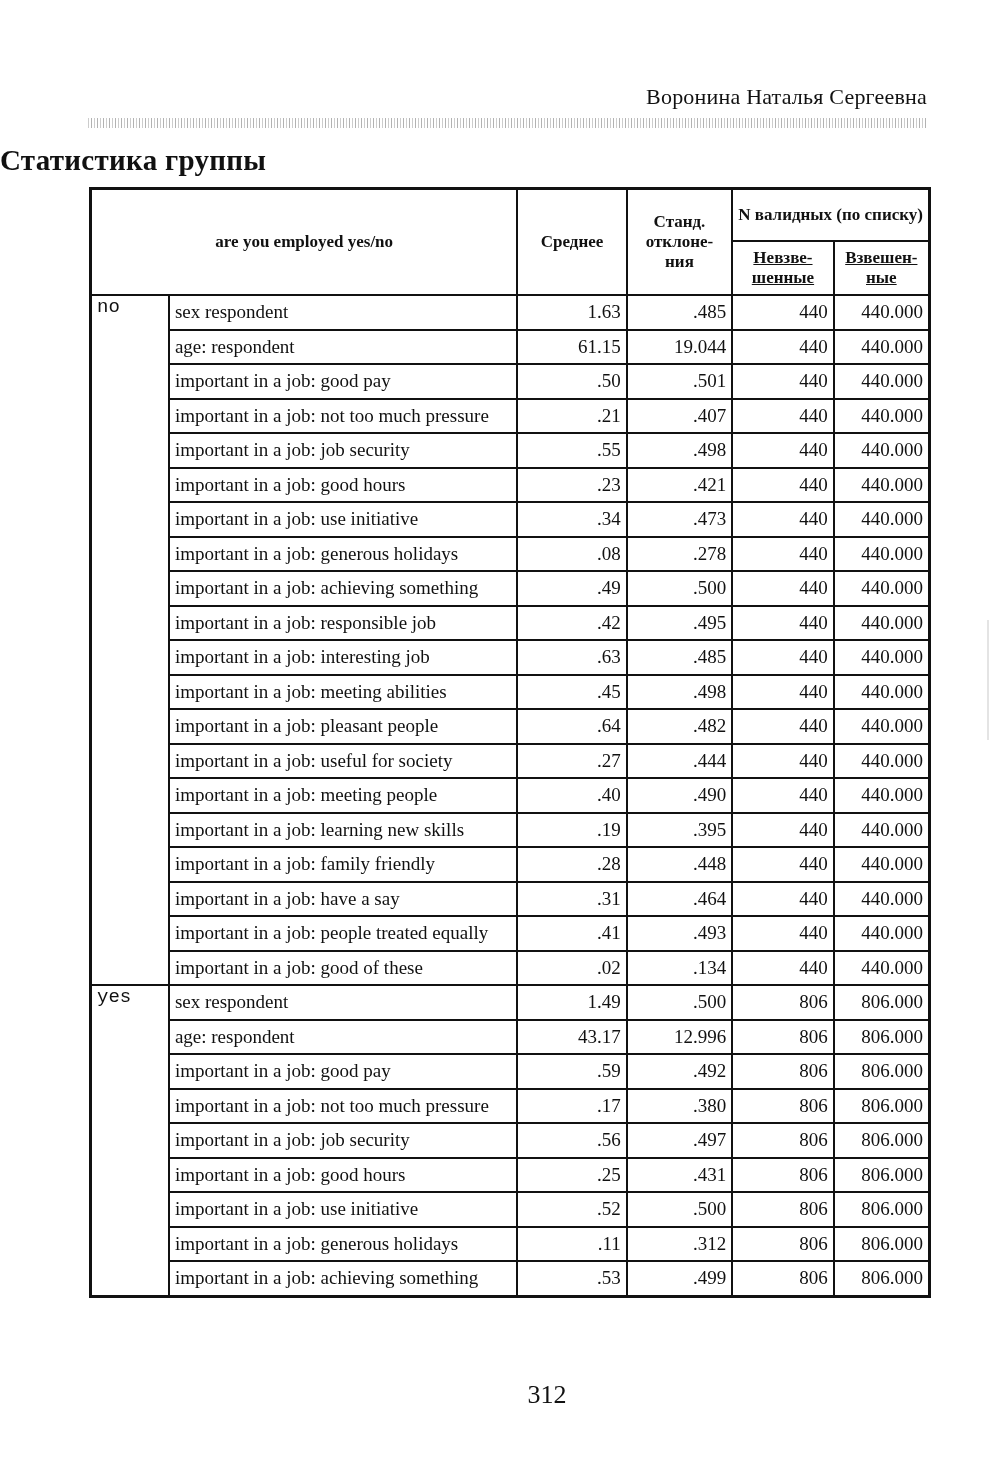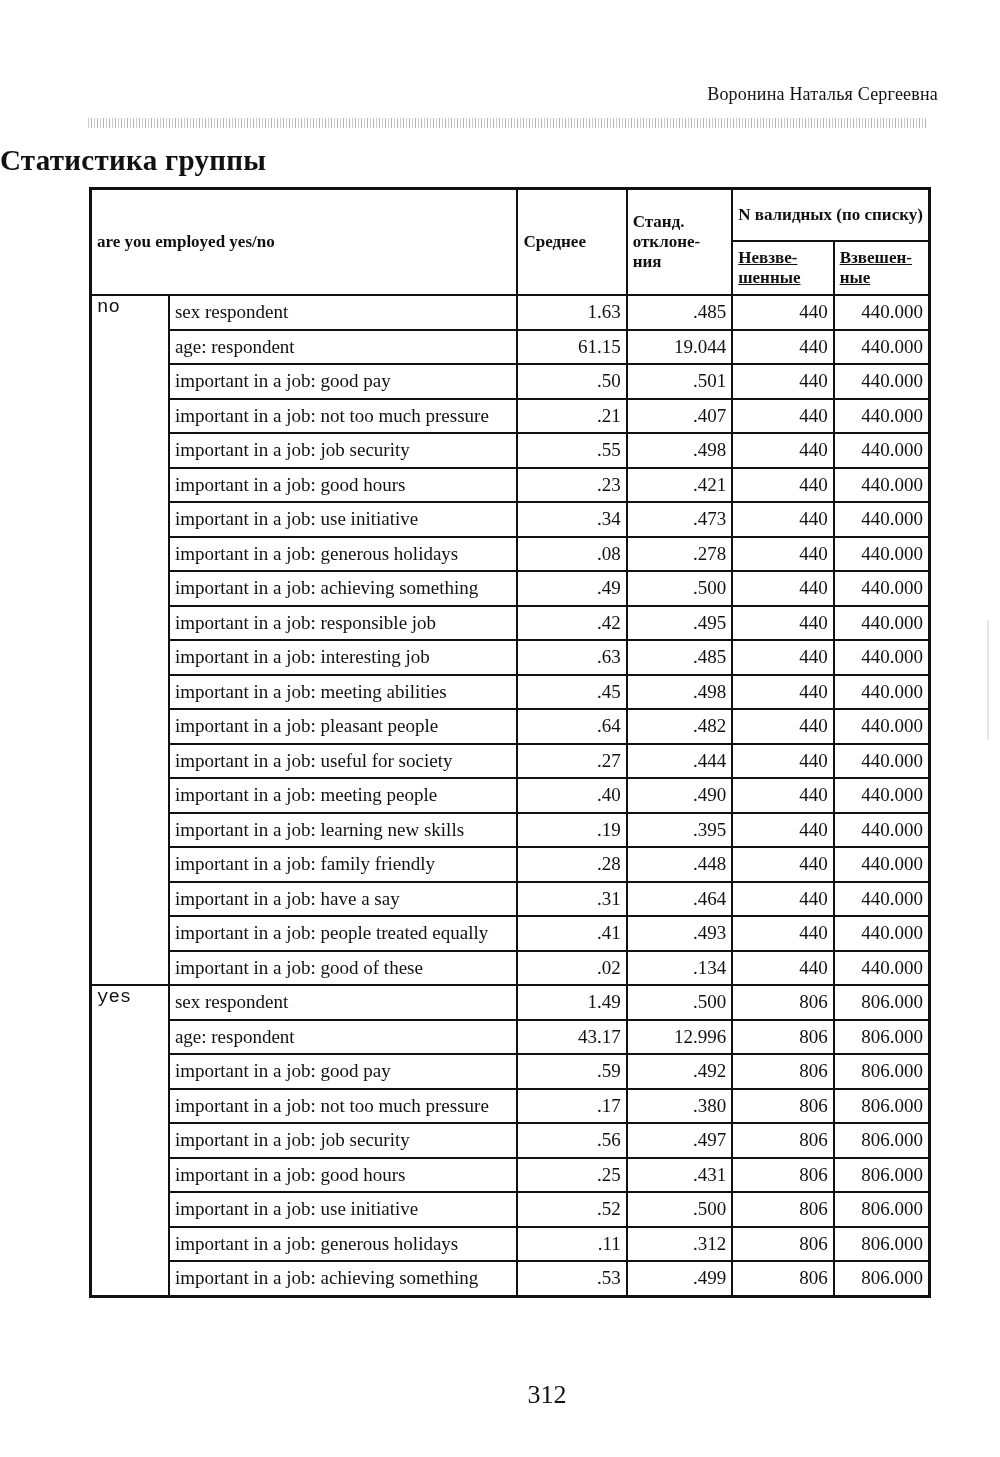--- a/index.html
+++ b/index.html
@@ -1,27 +1,27 @@
 <!DOCTYPE html>
 <html><head>
   <meta charset="utf-8">
   <style>
     html, body { margin: 0; padding: 0; background: #ffffff; }
     body { width: 1000px; height: 1457px; position: relative; overflow: hidden;
            font-family: "Liberation Serif", "DejaVu Serif", serif; color: #111; }
-    .running-head { position: absolute; right: 62px; top: 84px; font-size: 18px; letter-spacing: 0.2px; }
+    .running-head { position: absolute; right: 73px; top: 84px; font-size: 22px; letter-spacing: 0.2px; }
     .rule { position: absolute; left: 88px; right: 72px; top: 118px; height: 10px;
             background: repeating-linear-gradient(90deg, #bbb 0 1px, #fff 1px 3px, #999 3px 4px, #fff 4px 6px);
             opacity: 0.75; }
     .title { position: absolute; left: 0; width: 1000px; top: 144px; 
              font-size: 29px; font-weight: bold; letter-spacing: 0.3px; }
     table.stats { position: absolute; left: 89px; top: 187px; width: 842px;
                   border-collapse: collapse; border: 3px solid #111; }
     table.stats th, table.stats td { border: 2px solid #111; padding: 0 5px; }
-    table.stats th { font-weight: bold; font-size: 17px; text-align: left; line-height: 20px; }
+    table.stats th { font-weight: bold; font-size: 17px; text-align: center; line-height: 20px; }
     .h-row1 th { height: 50px; }
     .h-row2 th { height: 52px; text-decoration: underline; }
     table.stats td { height: 32.5px; font-size: 19px; }
     td.group { vertical-align: top; padding-top: 6px; padding-left: 8px; border-bottom: 2px solid #111; font-family: Liberation Mono, monospace; }
     td.label { padding-left: 10px; white-space: nowrap; }
     td.num { text-align: right; padding-right: 6px; }
     .page-number { position: absolute; left: 0; width: 1000px; top: 1380px; text-align: center; font-size: 26px; padding-left: 47px; }
     .margin-mark { position: absolute; left: 987px; top: 620px; width: 2px; height: 120px; background: #e4e4e4; }
   </style>
 </head>

